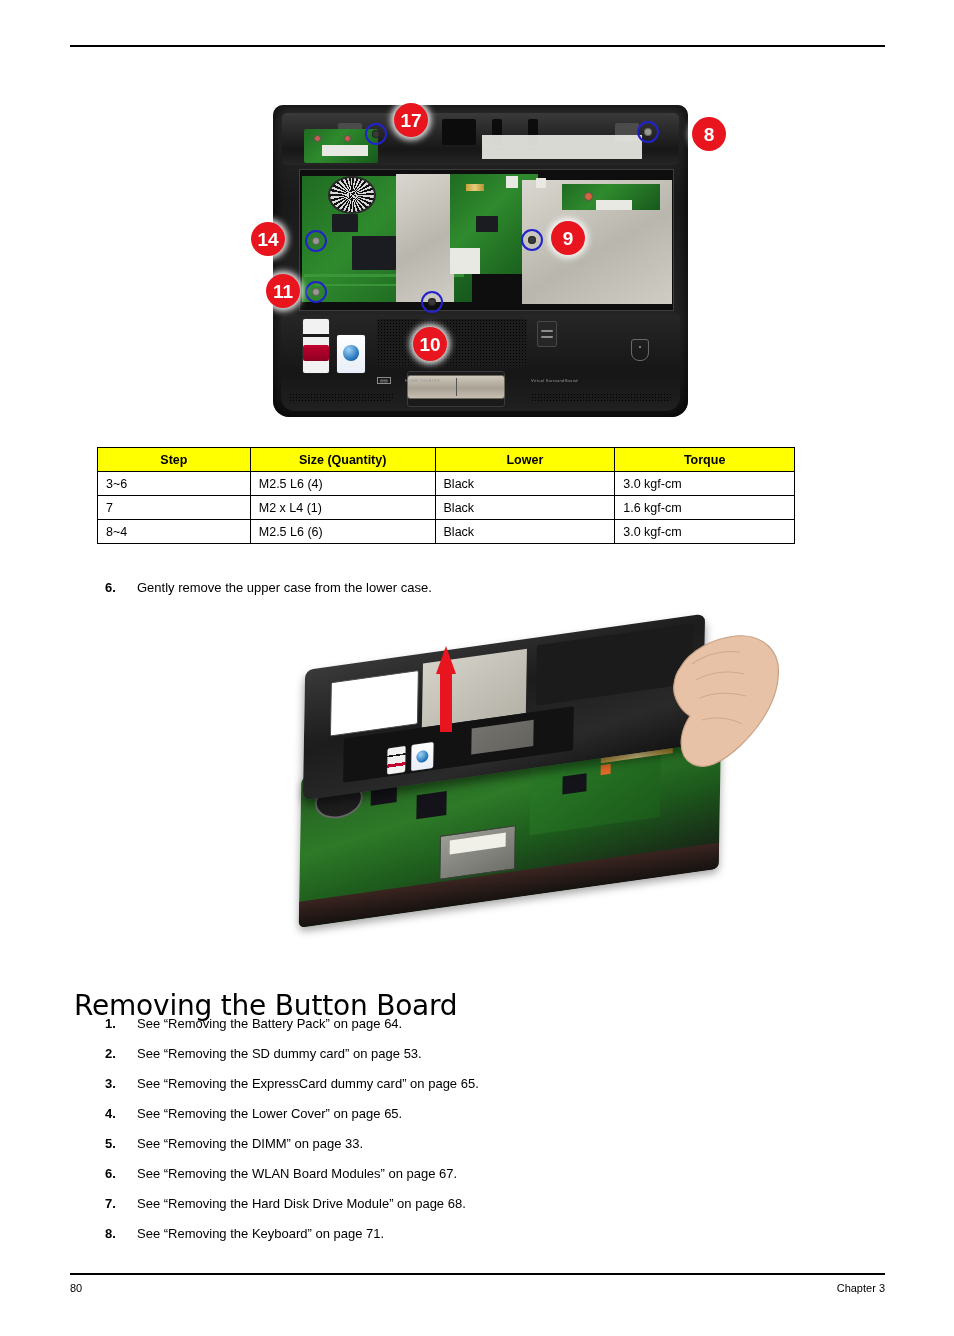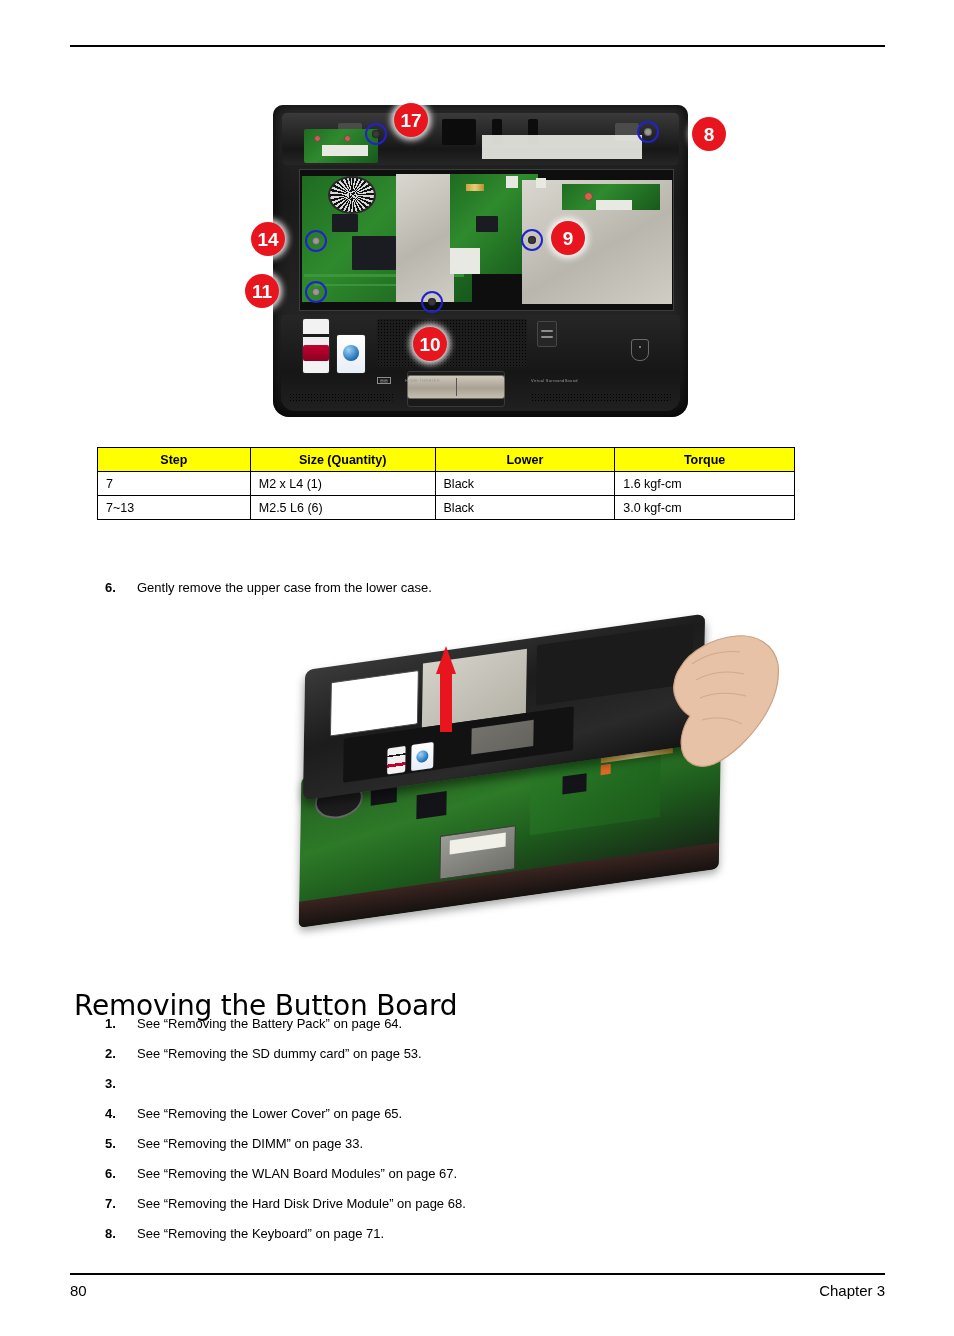--- a/index.html
+++ b/index.html
@@ -30,21 +30,21 @@
     background: #000;
   }
 
   
   .footer {
     position: absolute;
     left: 70px; top: 1282px;
     width: 815px;
     display: flex;
     justify-content: space-between;
-    font-size: 15px;
+    font-size: 11px;
   }
 
   
   .fig1 {
     position: absolute;
     left: 273px; top: 105px;
     width: 415px; height: 312px;
   }
   .laptop1 {
     position: absolute; inset: 0;
@@ -364,47 +364,53 @@
   <div class="screw-ring silver" style="left:32px; top:125px;"></div>
   <div class="screw-ring" style="left:248px; top:124px;"></div>
   <div class="screw-ring silver" style="left:32px; top:176px;"></div>
   <div class="screw-ring" style="left:148px; top:186px;"></div>
 </div>
 
 <div class="callout" style="left:394px; top:103px;">17</div>
 <div class="callout" style="left:692px; top:117px;">8</div>
 <div class="callout" style="left:251px; top:222px;">14</div>
 <div class="callout" style="left:551px; top:221px;">9</div>
-<div class="callout" style="left:245px; top:274px;">11</div>
+<div class="callout" style="left:266px; top:274px;">11</div>
 <div class="callout" style="left:413px; top:327px;">10</div>
 
 <table class="screw-table">
   <colgroup>
     <col class="c1">
       <col class="c2">
       <col class="c3">
       <col class="c4">
   </colgroup>
   <thead>
     <tr>
       <th>Step</th>
       <th>Size (Quantity)</th>
       <th>Lower</th>
       <th>Torque</th>
     </tr>
   </thead>
   <tbody>
     <tr>
+      <td>3~6</td>
+      <td>M2.5 L6 (4)</td>
+      <td>Black</td>
+      <td>3.0 kgf-cm</td>
+    </tr>
+    <tr>
       <td>7</td>
       <td>M2 x L4 (1)</td>
       <td>Black</td>
       <td>1.6 kgf-cm</td>
     </tr>
     <tr>
-      <td>7~13</td>
+      <td>8~4</td>
       <td>M2.5 L6 (6)</td>
       <td>Black</td>
       <td>3.0 kgf-cm</td>
     </tr>
   </tbody>
 </table>
 
 <div class="step13">
   <span class="num">6.</span><span>Gently remove the upper case from the lower case.</span>
 </div>
@@ -458,20 +464,21 @@
   <div class="row">
     <span class="num">1.</span>
     <span>See “Removing the Battery Pack” on page 64.</span>
   </div>
   <div class="row">
     <span class="num">2.</span>
     <span>See “Removing the SD dummy card” on page 53.</span>
   </div>
   <div class="row">
     <span class="num">3.</span>
+    <span>See “Removing the ExpressCard dummy card” on page 65.</span>
   </div>
   <div class="row">
     <span class="num">4.</span>
     <span>See “Removing the Lower Cover” on page 65.</span>
   </div>
   <div class="row">
     <span class="num">5.</span>
     <span>See “Removing the DIMM” on page 33.</span>
   </div>
   <div class="row">

